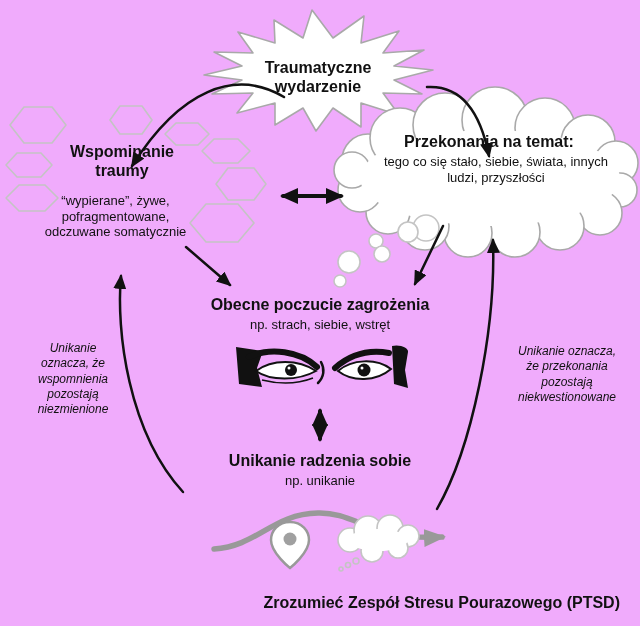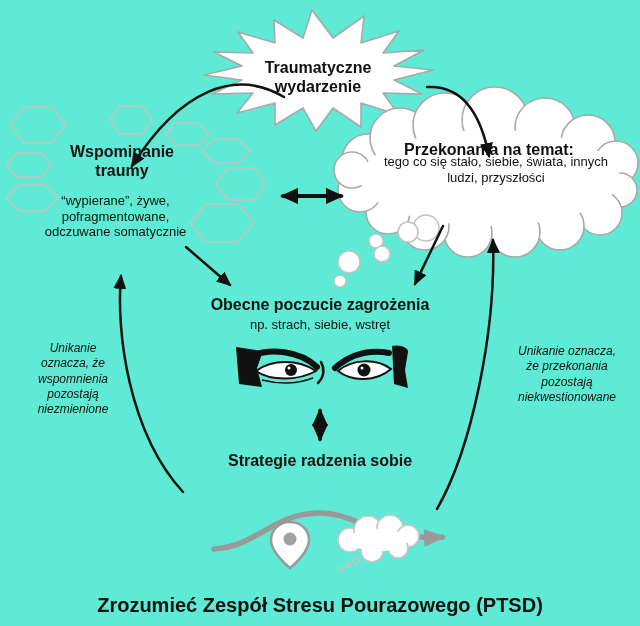--- a/index.html
+++ b/index.html
@@ -1,26 +1,26 @@
 <!DOCTYPE html>
 <html><head>
 <meta charset="utf-8">
 <style>
   html,body{margin:0;padding:0;background:#fff;}
   .stage{
-    position:relative;width:640px;height:626px;background:#5eead4;
+    position:relative;width:640px;height:626px;background:#f0abfc;
     font-family:"Liberation Sans","DejaVu Sans",sans-serif;color:#111;
     overflow:hidden;
   }
   svg.layer{position:absolute;left:0;top:0;}
   .txt{position:absolute;text-align:center;line-height:1.2;}
   .node-title{font-weight:bold;font-size:16px;}
   .node-sub{font-size:13px;}
   .note{font-style:italic;font-size:12px;line-height:1.28;}
-  .footer{position:absolute;font-weight:bold;font-size:20px;text-align:center;}
+  .footer{position:absolute;font-weight:bold;font-size:16px;text-align:right;}
 </style>
 </head>
 <body>
 
 <div class="stage">
 
   <svg class="layer" width="640" height="626" viewBox="0 0 640 626">
     <defs>
       <marker id="ab" markerUnits="userSpaceOnUse" markerWidth="15" markerHeight="13" refX="13" refY="6.5" orient="auto-start-reverse">
         <path d="M0,0 L15,6.5 L0,13 Z" fill="#111"></path>
@@ -131,26 +131,27 @@
           <circle cx="341" cy="569" r="2"></circle>
       </g>
     </g>
   </svg>
 
   <div class="txt node-title" style="left:243px;top:58px;width:150px;">Traumatyczne wydarzenie</div>
 
   <div class="txt node-title" style="left:52px;top:142px;width:140px;">Wspominanie traumy</div>
   <div class="txt node-sub" style="left:28px;top:193px;width:175px;">“wypierane”, żywe, pofragmentowane, odczuwane somatycznie</div>
 
-  <div class="txt node-title" style="left:389px;top:140px;width:200px;">Przekonania na temat:</div>
+  <div class="txt node-title" style="left:389px;top:132px;width:200px;">Przekonania na temat:</div>
   <div class="txt node-sub" style="left:382px;top:154px;width:228px;">tego co się stało, siebie, świata, innych ludzi, przyszłości</div>
 
   <div class="txt node-title" style="left:180px;top:295px;width:280px;text-align:center;">Obecne poczucie zagrożenia</div>
   <div class="txt node-sub" style="left:180px;top:317px;width:280px;">np. strach, siebie, wstręt</div>
 
-  <div class="txt node-title" style="left:200px;top:451px;width:240px;">Strategie radzenia sobie</div>
+  <div class="txt node-title" style="left:200px;top:451px;width:240px;">Unikanie radzenia sobie</div>
+  <div class="txt node-sub" style="left:200px;top:473px;width:240px;">np. unikanie</div>
 
   <div class="txt note" style="left:32px;top:341px;width:82px;">Unikanie oznacza, że wspomnienia pozostają niezmienione</div>
   <div class="txt note" style="left:512px;top:344px;width:110px;">Unikanie oznacza, że przekonania pozostają niekwestionowane</div>
 
   <div class="footer" style="left:20px;top:594px;width:600px;">Zrozumieć Zespół Stresu Pourazowego (PTSD)</div>
 
 </div>
 
 </body></html>

